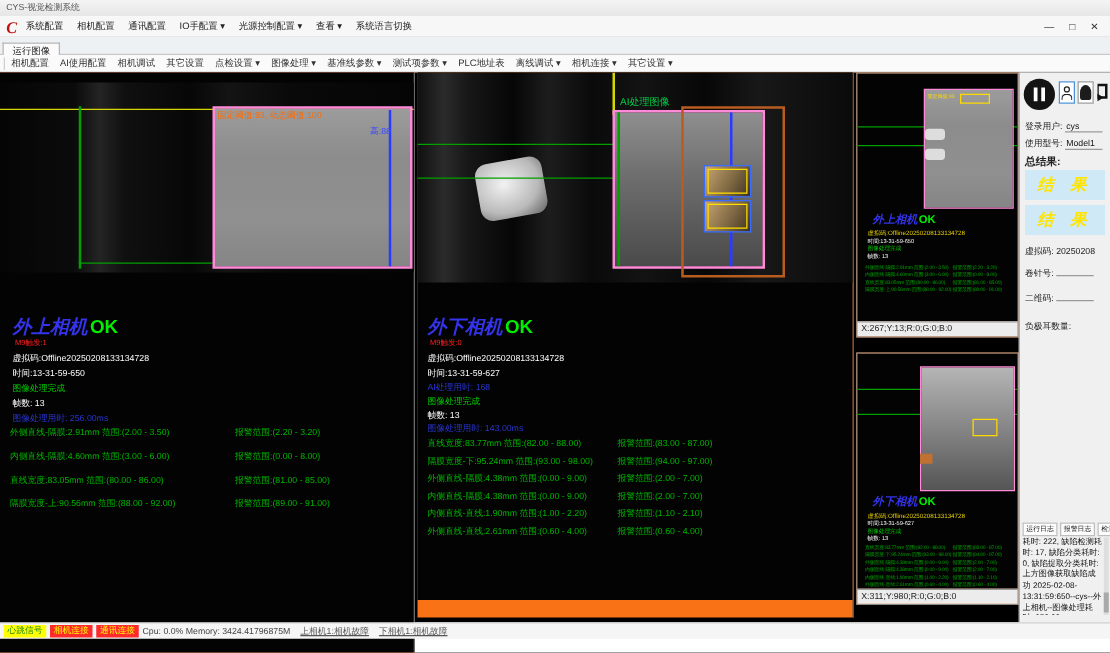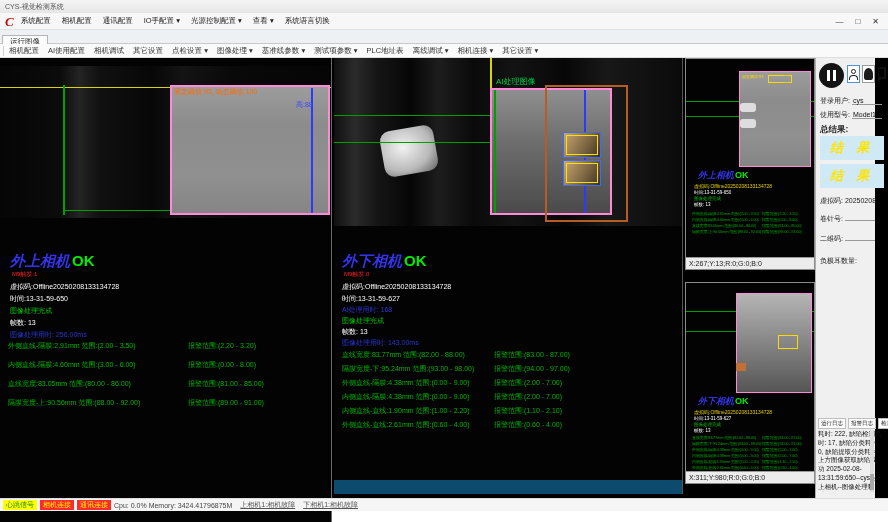--- a/index.html
+++ b/index.html
@@ -18,21 +18,21 @@
   .tabrow { position:absolute; left:0; top:30px; width:888px; height:14px; background:#eef1f4; border-bottom:1px solid #c9c9c9; }
   .tab-active { display:inline-block; margin:2px 0 0 2px; padding:0 7px; background:#fbfbfb;
     border:1px solid #b5b5b5; border-bottom:1px solid #fbfbfb; font-size:7.5px; line-height:11px; color:#222; }
   .toolbar { position:absolute; left:0; top:44px; width:888px; height:14px; background:#fafafa;
     border-bottom:1px solid #dddddd; display:flex; align-items:center; font-size:7.5px; color:#333; }
   .toolbar .sep { width:1px; height:10px; background:#cfcfcf; margin:0 5px 0 3px; }
   .tool-item { margin-right:9px; cursor:default; }
 
   
   .main { position:absolute; left:0; top:58px; width:888px; height:440px; background:#000; }
-  .view { position:absolute; background:#0c4a6e; }
+  .view { position:absolute; background:#f97316; }
   .canvas { position:absolute; left:0; right:0; top:0; overflow:hidden; background:#030303; }
   .statusline { position:absolute; left:0; right:0; bottom:0; height:14px; background:#ececec;
     border-top:1px solid #9a9a9a; font-size:8px; color:#222; line-height:13px; padding-left:6px; }
   .statusline.small { height:12px; font-size:7px; line-height:11px; padding-left:3px; }
 
   .view-left  { left:0;   top:0; width:332px; height:520px; border-right:1px solid #6a6a6a; }
   .view-mid   { left:334px; top:0; width:349px; height:436px; border-right:1px solid #555; }
   .view-stop  { left:685px; top:0;   width:130px; height:212px; border:1px solid #8a8a8a; }
   .view-sbot  { left:685px; top:224px; width:130px; height:202px; border:1px solid #8a8a8a; }
 
@@ -74,21 +74,21 @@
   .mini-title .ok { color:#00ee00; font-style:normal; font-family:"Liberation Sans", sans-serif; margin-left:1px; }
   .mini-bar { position:absolute; font-size:5px; color:#e8d000; white-space:nowrap; }
   .mini-l { position:absolute; font-size:4.5px; color:#fff; white-space:nowrap; }
   .mini-l.green { color:#00cc00; }
   .mini-m { position:absolute; font-size:4px; color:#00a000; white-space:nowrap; letter-spacing:-0.2px; }
   .blob { position:absolute; background:#ddd; border-radius:3px; }
   .ybox { position:absolute; border:1px solid #ffd800; }
   .obox { position:absolute; background:#c07030; }
 
   
-  .rpanel { position:absolute; left:815px; top:0; width:60px; height:440px; background:#f0f0f0; border-left:1px solid #b0b0b0; }
+  .rpanel { position:absolute; left:815px; top:0; width:73px; height:440px; background:#f0f0f0; border-left:1px solid #b0b0b0; }
   .pause-btn { position:absolute; left:3px; top:5px; width:25px; height:25px; border-radius:50%;
     background:#141414; }
   .pause-btn .bar { position:absolute; top:7px; width:3px; height:11px; background:#fff; }
   .pause-btn .bar.b1 { left:8px; } .pause-btn .bar.b2 { left:14px; }
   .ricon { position:absolute; top:7px; width:13px; height:18px; background:#fff; border:1px solid #9c9c9c; }
   .ricon.sel { border:1px solid #4e93d8; }
   .person { position:absolute; left:3px; top:3px; width:5px; height:5px; border-radius:50%; border:1.5px solid #222; }
   .person-body { position:absolute; left:1px; top:9px; width:9px; height:5px; border-radius:4px 4px 0 0; border:1.5px solid #222; border-bottom:none; }
   .person-dark { position:absolute; left:1px; top:2px; width:9px; height:12px; border-radius:50% 50% 20% 20%; background:#1c1c1c; }
   .door { position:absolute; left:3px; top:2px; width:8px; height:12px; border:2px solid #111; border-left:1px solid #111; }

